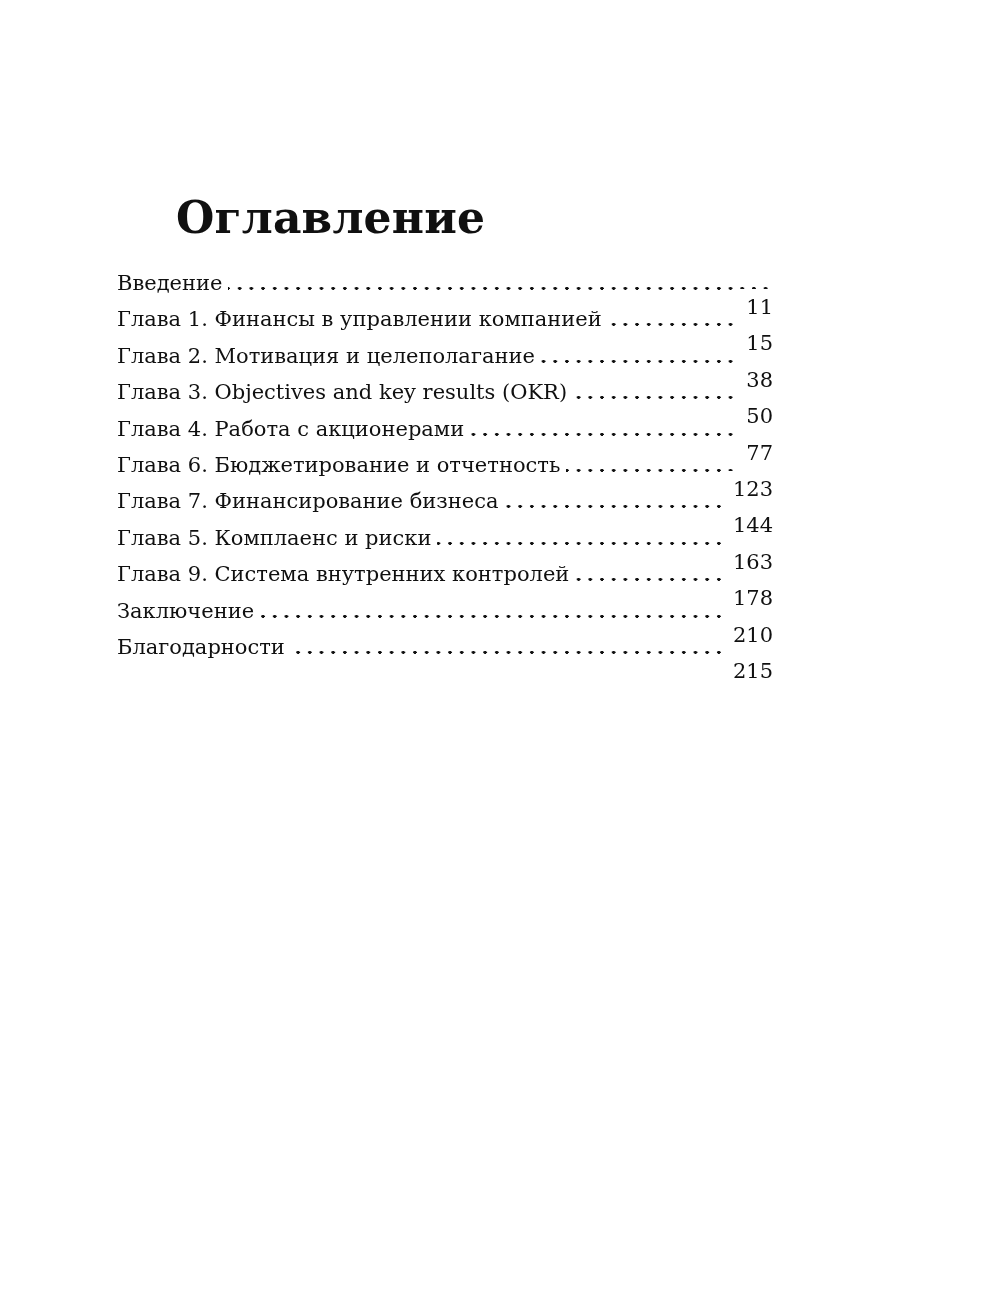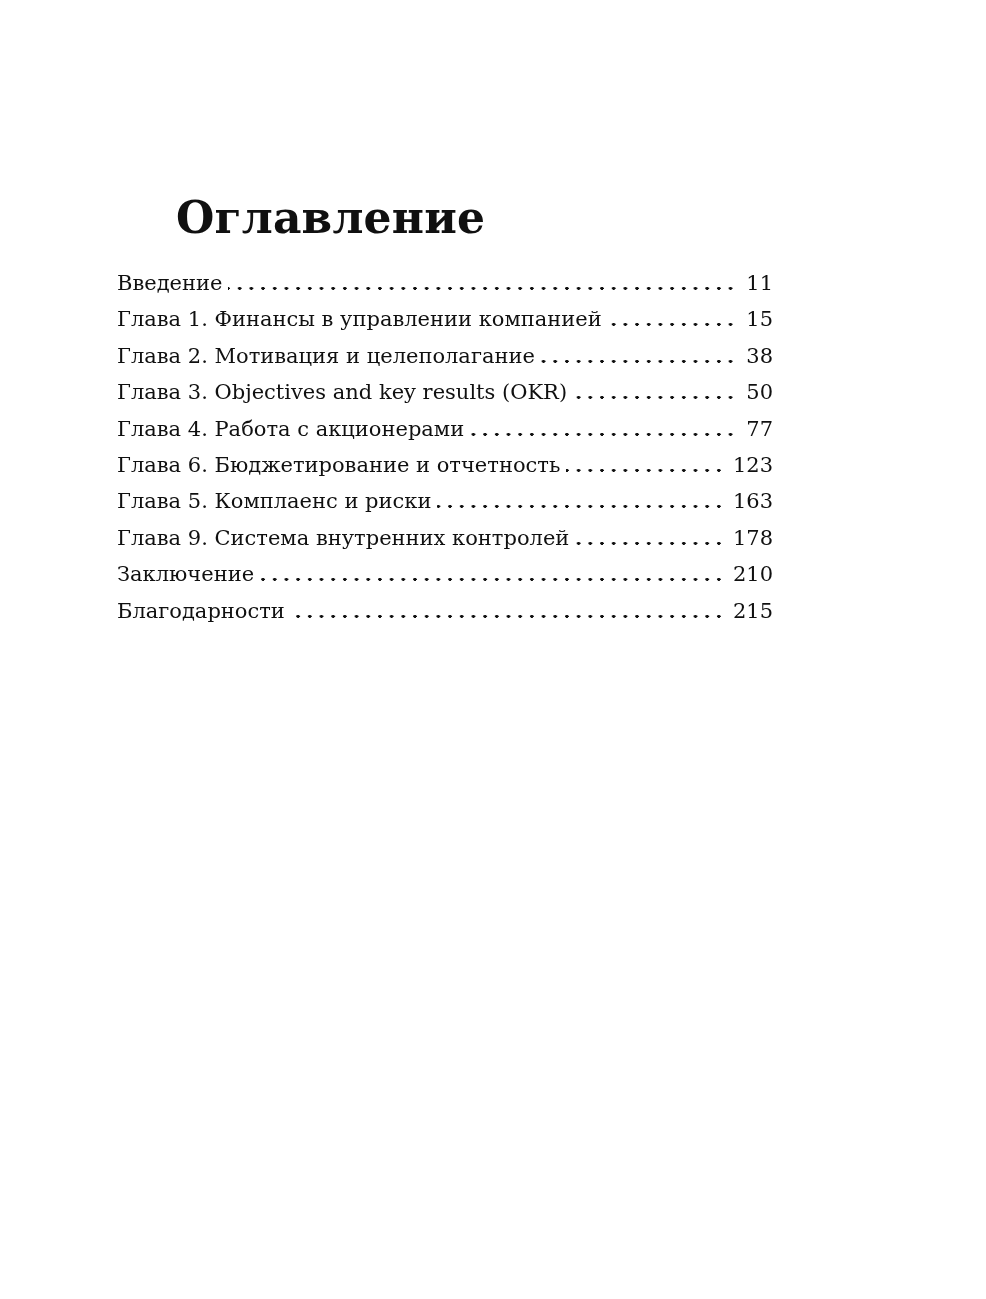--- a/index.html
+++ b/index.html
@@ -32,21 +32,21 @@
   }
   .toc-list {
     position: absolute;
     left: 117px;
     top: 265px;
     width: 656px;
     list-style: none;
   }
   .toc-row {
     display: flex;
-    align-items: flex-end;
+    align-items: flex-start;
     height: var(--row-h);
     font-size: 21px;
     line-height: var(--row-h);
     
     background-image: radial-gradient(circle at 5.8px 65%, var(--ink) 1.55px, rgba(0,0,0,0) 1.85px);
     background-size: 11.7px var(--row-h);
     background-repeat: repeat-x;
   }
   .toc-label {
     white-space: nowrap;
@@ -102,20 +102,25 @@
     <span class="toc-page">77</span>
   </li>
 
 
   <li class="toc-row">
     <span class="toc-label">Глава 6. Бюджетирование и отчетность</span>
     <span class="toc-dots"></span>
     <span class="toc-page">123</span>
   </li>
 
+  <li class="toc-row">
+    <span class="toc-label">Глава 7. Финансирование бизнеса</span>
+    <span class="toc-dots"></span>
+    <span class="toc-page">144</span>
+  </li>
 
   <li class="toc-row">
     <span class="toc-label">Глава 5. Комплаенс и риски</span>
     <span class="toc-dots"></span>
     <span class="toc-page">163</span>
   </li>
 
   <li class="toc-row">
     <span class="toc-label">Глава 9. Система внутренних контролей</span>
     <span class="toc-dots"></span>

